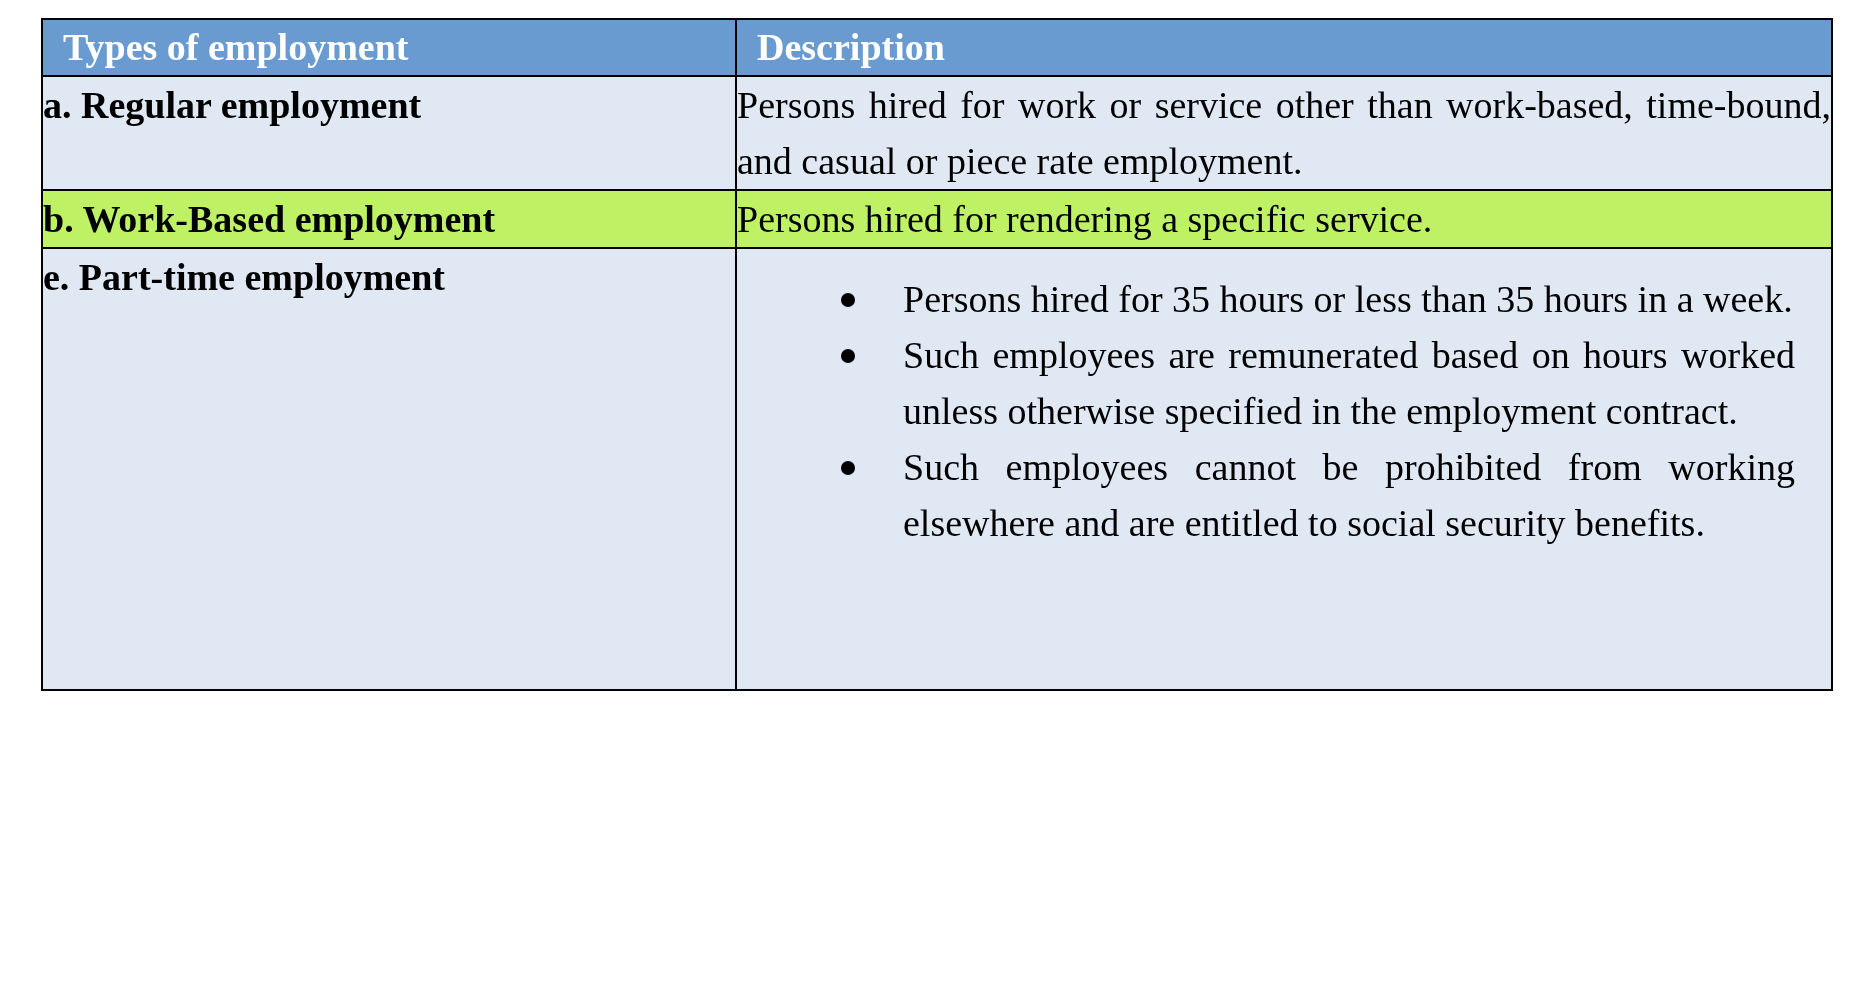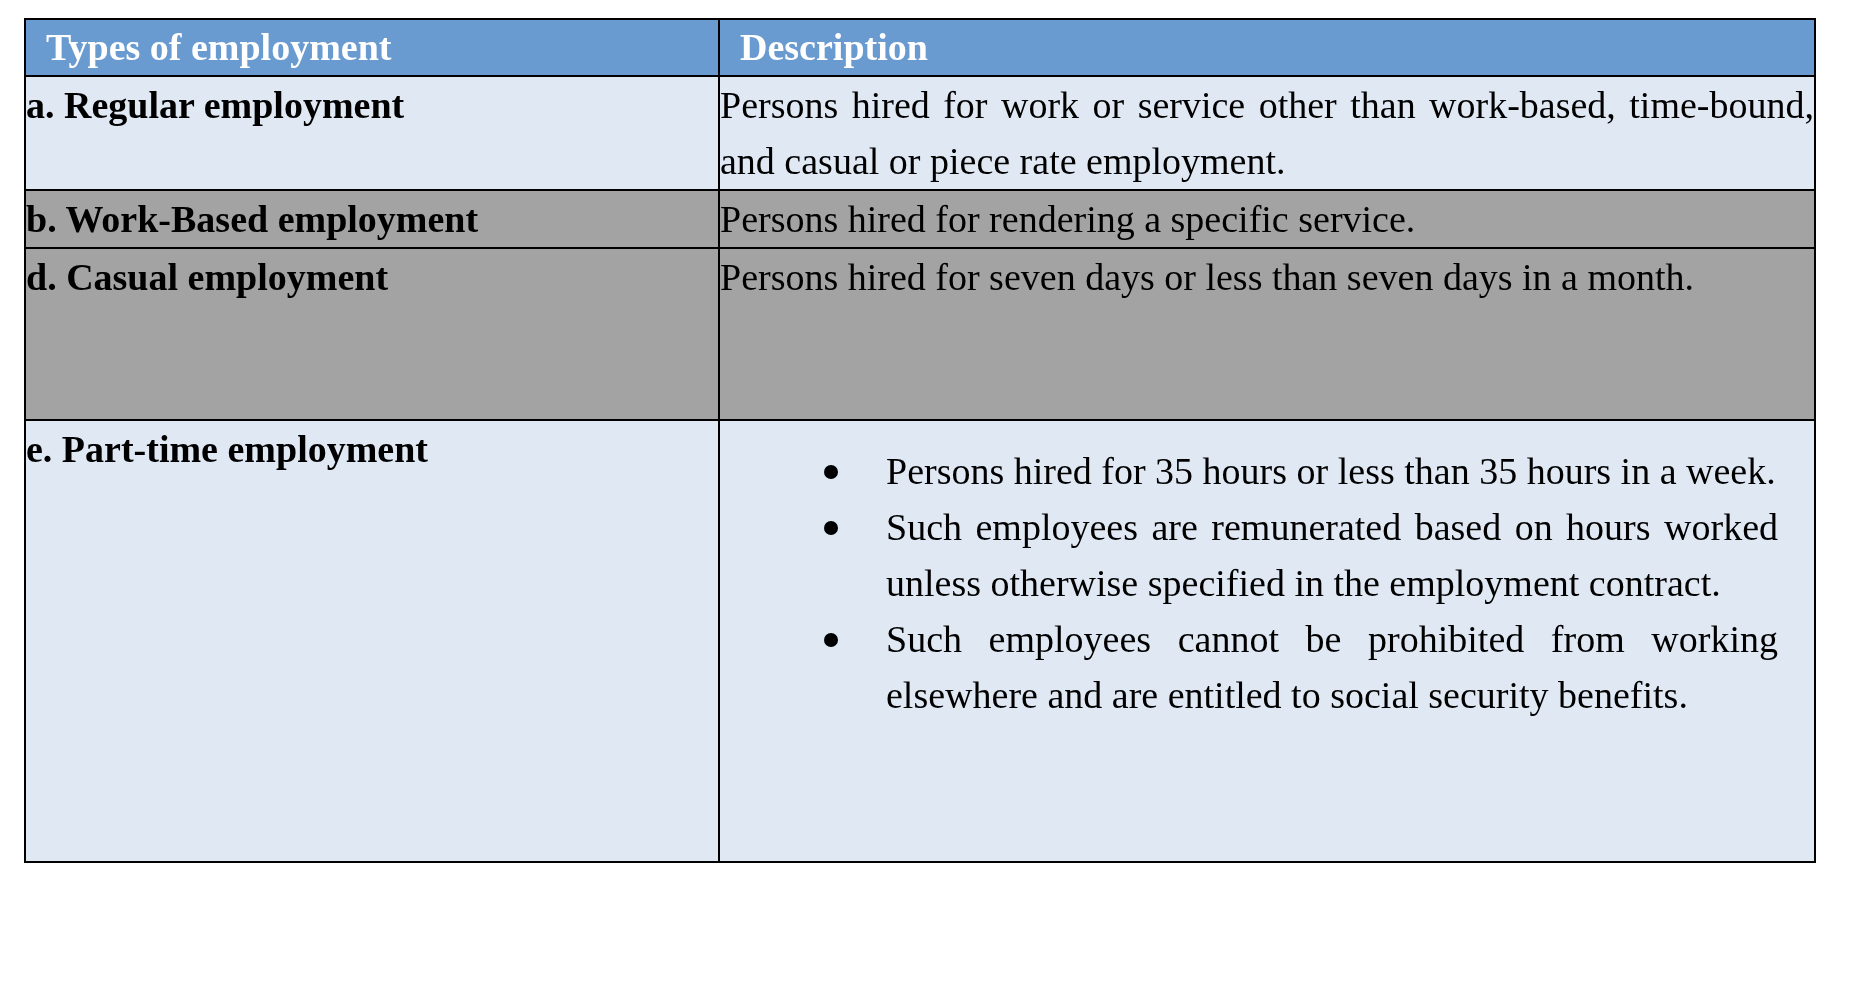--- a/index.html
+++ b/index.html
@@ -1,26 +1,26 @@
 <!DOCTYPE html>
 <html><head>
   <meta charset="utf-8">
   <style>
     html, body { margin: 0; padding: 0; background: #ffffff; }
     body { width: 1854px; height: 982px; position: relative; overflow: hidden;
            font-family: "Liberation Serif", "DejaVu Serif", serif; color: #000; }
-    .tbl { position: absolute; left: 24px; top: 18px; width: 1790px;
+    .tbl { position: absolute; left: 41px; top: 18px; width: 1790px;
            border-collapse: collapse; table-layout: fixed; }
     .tbl td, .tbl th { border: 2px solid #000; vertical-align: top; padding: 0; }
     .tbl col.c1 { width: 694px; }
     .tbl col.c2 { width: 1096px; }
     .hdr th { background: #6a9bd0; color: #fff; font-weight: bold; text-align: left;
               font-size: 38px; line-height: 54px; height: 55px; padding: 0 0 0 20px; }
     .shade td { background: #dfe8f3; }
-    .plain td { background: #a3a3a3; }
+    .plain td { background: #bef264; }
     .type { font-weight: bold; font-size: 38px; line-height: 56px; padding: 0 0 0 20px; }
     .desc { font-size: 38px; line-height: 56px; padding: 0 20px 0 20px; text-align: justify; }
     .bullets { list-style: none; margin: 16px; padding: 6px 0 6px 0; }
     .bullets li { position: relative; padding-left: 150px; font-size: 38px; line-height: 56px;
                   text-align: justify; margin-bottom: 0; }
     .bullets li .dot { position: absolute; left: 88px; top: 22px; width: 14px; height: 14px;
                        border-radius: 50%; background: #000; }
   </style>
 </head>
 <body>
@@ -36,24 +36,20 @@
     <th>Description</th>
   </tr>
   <tr class="shade" style="height:102px">
     <td class="type">a. Regular employment</td>
     <td class="desc">Persons hired for work or service other than work-based, time-bound, and casual or piece rate employment.</td>
   </tr>
   <tr class="plain" style="height:58px">
     <td class="type">b. Work-Based employment</td>
     <td class="desc">Persons hired for rendering a specific service.</td>
   </tr>
-  <tr class="plain" style="height:172px">
-    <td class="type">d. Casual employment</td>
-    <td class="desc">Persons hired for seven days or less than seven days in a month.</td>
-  </tr>
   <tr class="shade" style="height:442px">
     <td class="type">e. Part-time employment</td>
     <td class="desc" style="padding-right:20px;padding-left:0">
       <ul class="bullets">
         <li><span class="dot"></span><span>Persons hired for 35 hours or less than 35 hours in a week.</span></li>
         <li><span class="dot"></span><span> Such employees are remunerated based on hours worked unless otherwise specified in the employment contract.</span></li>
         <li><span class="dot"></span><span>Such employees cannot be prohibited from working elsewhere and are entitled to social security benefits.</span></li>
       </ul>
     </td>
   </tr>

